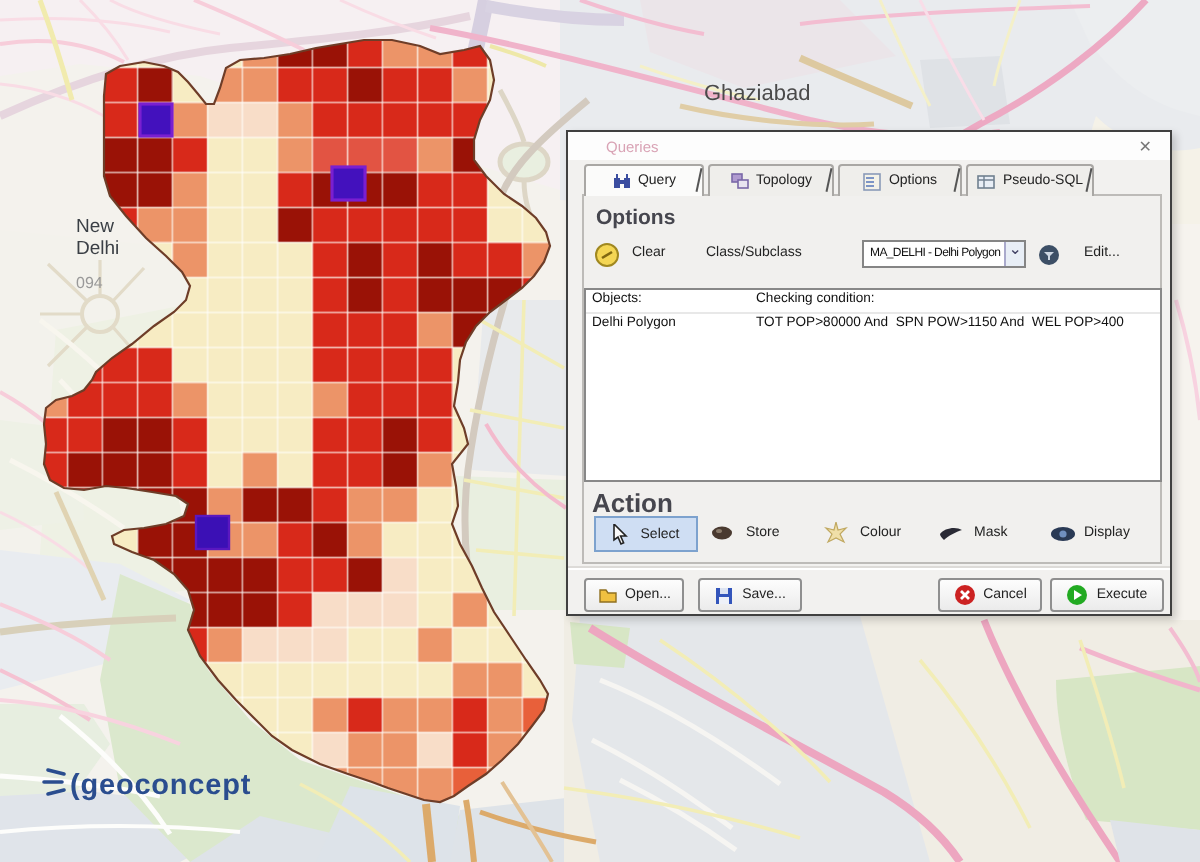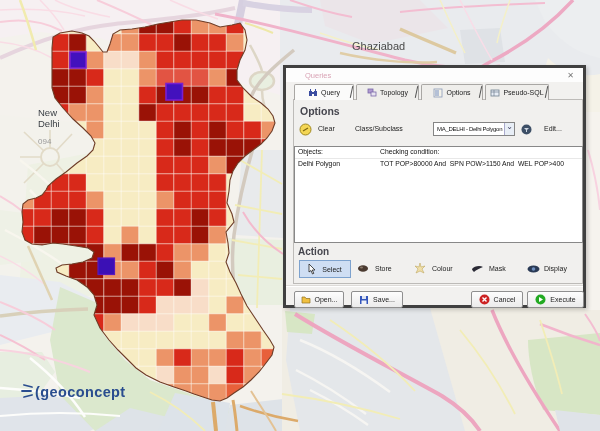--- a/index.html
+++ b/index.html
@@ -1,36 +1,36 @@
 <!DOCTYPE html>
 <html><head><meta charset="utf-8">
 <style>
 * { margin:0; padding:0; box-sizing:border-box; }
 body { width:600px; height:431px; overflow:hidden; position:relative; font-family:"Liberation Sans", sans-serif; }
 #dlg { position:absolute; left:283px; top:65px; width:303px; height:243px; background:#f2f1ef;
-  border:3px solid #404040; box-shadow:2px 2px 4px rgba(0,0,0,0.18); font-size:7px; color:#222; }
+  border:1px solid #404040; box-shadow:2px 2px 4px rgba(0,0,0,0.18); font-size:7px; color:#222; }
 #dlg div { white-space:nowrap; }
 #titlebar { position:absolute; left:0; top:0; width:100%; height:14px; background:#fdfdfd; }
 #title { position:absolute; left:19px; top:3px; color:#d9a3b5; font-size:7.5px; }
 #close { position:absolute; right:9px; top:3px; color:#777; font-size:8px; }
 .tab { position:absolute; top:16px; height:16px; background:#efeeeb; border:1px solid #a9a7a4; border-bottom:none;
   display:flex; align-items:center; justify-content:center; font-size:7px; border-radius:2px 2px 0 0; z-index:2; }
 .tab.active { background:#fbfbfa; z-index:3; }
 .tabsep { position:absolute; top:18px; height:12px; width:1px; background:#555; transform:rotate(12deg); z-index:4; }
 #panel { position:absolute; left:7px; top:31px; width:290px; height:185px; background:#f1f0ee; border:1px solid #bdbbb8; }
 #search-lbl { position:absolute; left:14px; top:37px; font-size:10.5px; font-weight:bold; color:#46464e; }
 .lbl { position:absolute; font-size:7px; color:#222; }
 .ico { position:absolute; }
 #combo { position:absolute; left:147px; top:54px; width:82px; height:14px; background:#fff; border:1px solid #858585;
   font-size:6px; letter-spacing:-0.3px; padding:2.8px 0 0 3px; color:#111; overflow:hidden; }
 #combo-btn { position:absolute; right:0; top:0; width:10px; height:12.5px; background:#e8eef6; border-left:1px solid #aac;
   font-size:8px; text-align:center; line-height:8px; color:#446; }
 #listbox { position:absolute; left:8px; top:78px; width:289px; height:97px; background:#fff; border:1px solid #888;
   font-size:6.8px; color:#111; }
-#action-lbl { position:absolute; left:12px; top:178px; font-size:10px; font-weight:bold; color:#46464e; }
+#action-lbl { position:absolute; left:12px; top:178px; font-size:13px; font-weight:bold; color:#46464e; }
 #select-btn { position:absolute; left:13px; top:192px; width:52px; height:18px; background:#cfdef3; border:1px solid #7da2ce;
   display:flex; align-items:center; justify-content:center; font-size:7px; }
 #btnsep { position:absolute; left:0; top:217px; width:100%; border-top:1px solid #dddbd8; border-bottom:1px solid #fff; }
 .btn { position:absolute; height:17px; background:linear-gradient(#fdfdfd,#ebebeb); border:1px solid #8f8f8f; border-radius:2px;
   display:flex; align-items:center; justify-content:center; font-size:7px; }
 </style></head>
 <body>
 <svg width="600" height="431" viewBox="0 0 600 431" style="position:absolute;left:0;top:0">
   <rect width="600" height="431" fill="#f4f2ed"></rect>
   <path d="M280,0 L600,0 L600,115 L280,100 Z" fill="#e9ebee"></path>

